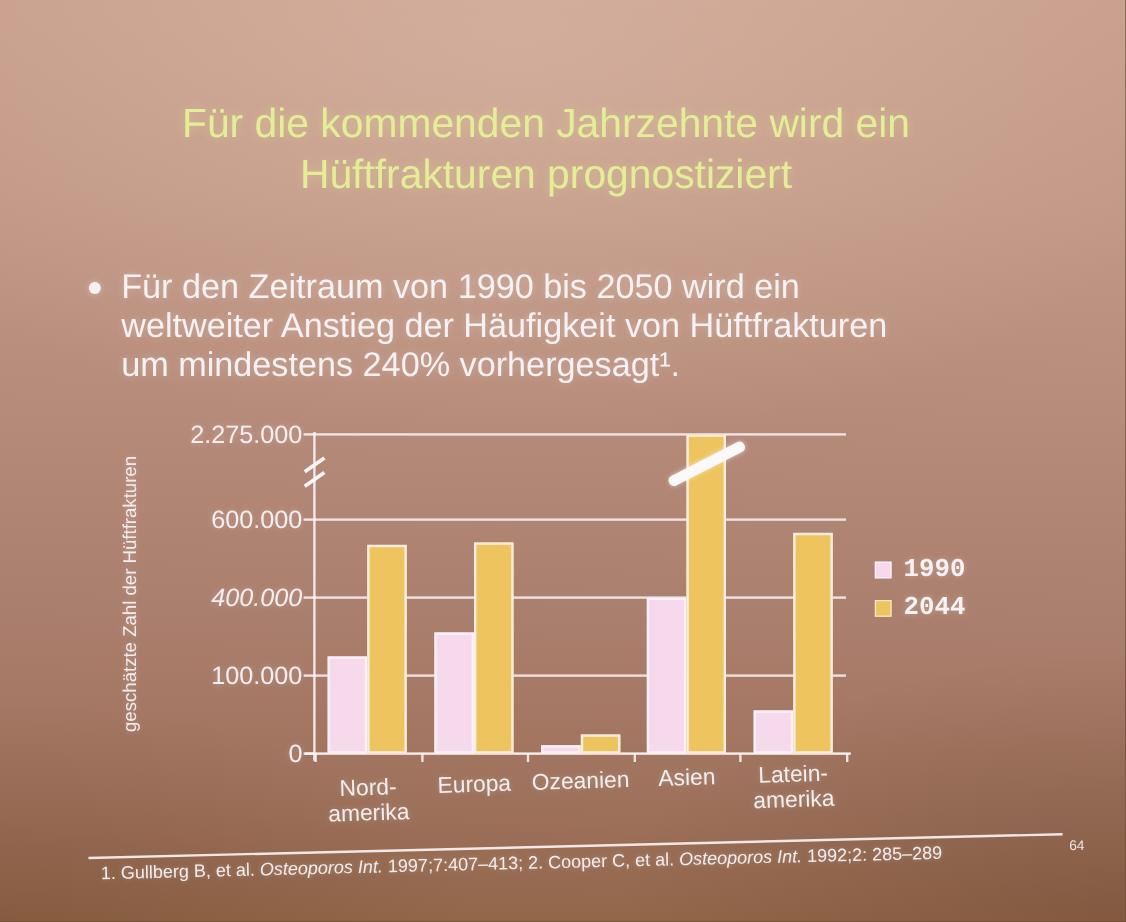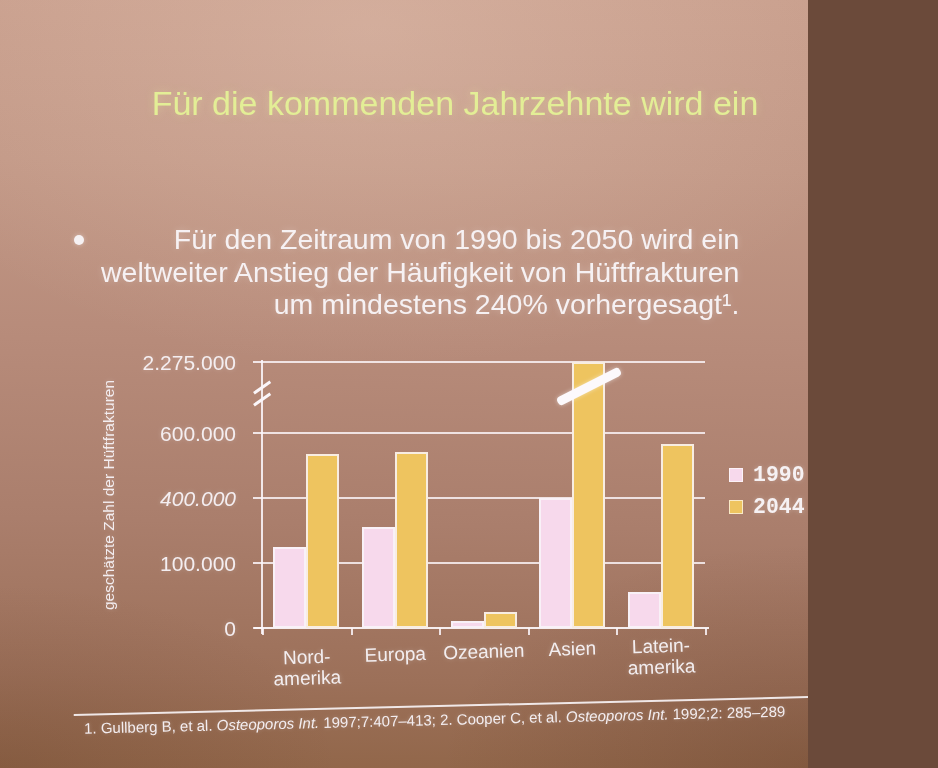--- a/index.html
+++ b/index.html
@@ -1,46 +1,46 @@
 <!DOCTYPE html>
 <html><head>
 <meta charset="utf-8">
 <style>
   html,body{margin:0;padding:0;background:#6b4a3a;}
   .stage{
-    position:relative;width:808px;height:768px;overflow:hidden;
+    position:relative;width:938px;height:768px;overflow:hidden;
     font-family:"Liberation Sans","DejaVu Sans",sans-serif;
     background:
       radial-gradient(120% 80% at 46% 4%, rgba(240,212,196,0.30) 0%, rgba(240,212,196,0) 55%),
       radial-gradient(70% 45% at 100% 100%, rgba(70,35,18,0.22) 0%, rgba(70,35,18,0) 65%),
       radial-gradient(70% 40% at 0% 100%, rgba(80,42,24,0.18) 0%, rgba(80,42,24,0) 60%),
       linear-gradient(181deg,#c89e8c 0%,#c29886 22%,#b78b7a 45%,#aa7e6c 68%,#9c7059 88%,#916649 100%);
   }
   .title{
     position:absolute;left:40px;top:82px;width:830px;text-align:center;
     font-size:34px;line-height:43px;font-weight:500;color:#e3ee96;
     text-shadow:0 0 9px rgba(235,245,160,0.35);
   }
   .bullet-row{position:absolute;left:70px;top:223px;width:820px;display:flex;}
   .bullet-dot{width:10px;height:10px;border-radius:50%;background:#f6f1f3;margin:12px 0 0 4px;flex:none;
     box-shadow:0 0 5px rgba(255,255,255,0.4);}
   .bullet-text{margin-left:17px;font-size:28.5px;line-height:32.5px;color:#f6f1f3;
-    text-shadow:0 0 7px rgba(255,255,255,0.25);text-align:right;}
+    text-shadow:0 0 7px rgba(255,255,255,0.25);}
   .chart-title{
     position:absolute;left:93px;top:329px;width:700px;
     font-size:22.5px;font-weight:bold;color:#e8f08d;letter-spacing:0.2px;
     text-shadow:0 0 7px rgba(235,245,160,0.35);
   }
   .ylabel{
     position:absolute;left:96px;top:362px;width:26px;height:266px;
     writing-mode:vertical-rl;transform:rotate(180deg);
     display:flex;align-items:center;justify-content:center;
     font-size:15.5px;color:#f3edf0;text-shadow:0 0 5px rgba(255,255,255,0.25);
   }
-  .ytick-label{position:absolute;left:106px;width:130px;text-align:right;
+  .ytick-label{position:absolute;left:122px;width:130px;text-align:right;
     font-size:21px;color:#f4eef1;text-shadow:0 0 5px rgba(255,255,255,0.25);}
   .plot{position:absolute;left:262px;top:362px;width:443px;height:266px;}
   .gridline{position:absolute;left:0;width:100%;height:2px;background:rgba(252,246,250,0.82);}
   .yaxis{position:absolute;left:-1px;top:-2px;width:2px;height:274px;background:rgba(252,246,250,0.88);}
   .ytick-stub{position:absolute;left:-9px;width:9px;height:2px;background:rgba(252,246,250,0.85);}
   .baseline{position:absolute;left:-8px;bottom:-1px;width:455px;height:2.5px;background:rgba(253,248,252,0.92);}
   .xtick{position:absolute;top:266px;width:2px;height:7px;background:rgba(252,246,250,0.85);}
   .axis-break-mark{position:absolute;left:-10px;width:20px;height:2.5px;background:#fbf6fa;transform:rotate(-35deg);}
   .bar{position:absolute;bottom:0;width:33px;box-sizing:border-box;
     border:2px solid rgba(249,245,249,0.85);}
@@ -60,20 +60,21 @@
   .footer-text .it{font-style:italic;}
   .page-num{position:absolute;left:891px;top:699px;font-size:11.5px;color:#efe7e6;}
 </style>
 </head>
 <body>
 
 <div class="stage">
 
   <div class="title">
     <div>Für die kommenden Jahrzehnte wird ein</div>
+    <div>Hüftfrakturen prognostiziert</div>
   </div>
 
   <div class="bullet-row">
     <div class="bullet-dot"></div>
     <div class="bullet-text">
       <div>Für den Zeitraum von 1990 bis 2050 wird ein</div>
       <div>weltweiter Anstieg der Häufigkeit von Hüftfrakturen</div>
       <div>um mindestens 240% vorhergesagt¹.</div>
     </div>
   </div>

